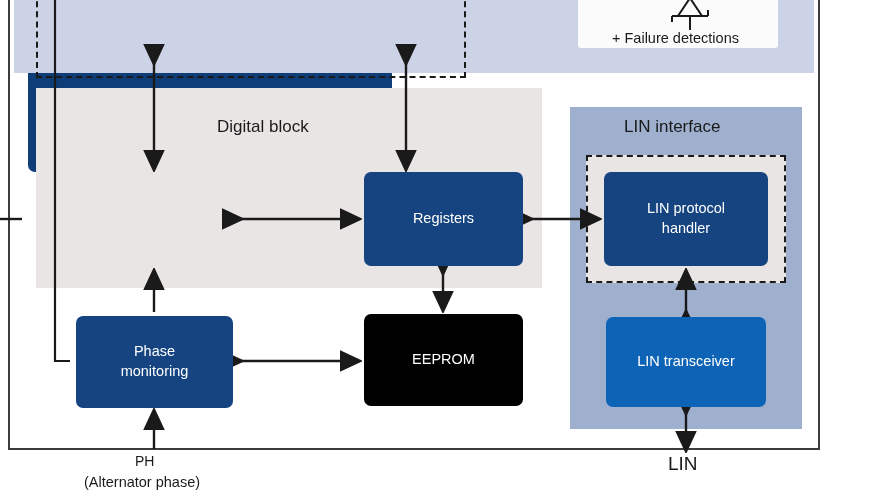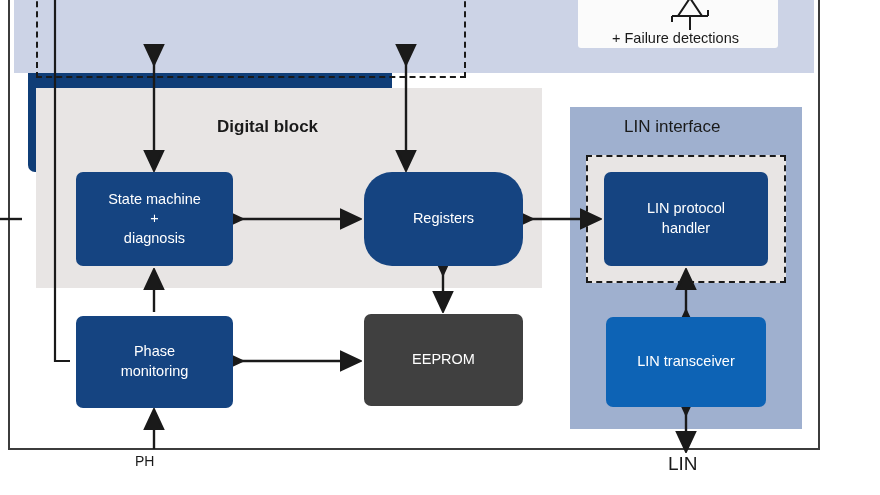--- a/index.html
+++ b/index.html
@@ -23,37 +23,37 @@
   
   #outer-frame{position:absolute;left:8px;top:-140px;width:812px;height:590px;
       border:2px solid #3c3c3c;box-sizing:border-box;background:transparent;}
 
   
   .block{position:absolute;border-radius:7px;display:flex;align-items:center;
       justify-content:center;text-align:center;color:#ffffff;
       font-size:14.5px;line-height:1.35;box-sizing:border-box;padding:4px 6px;}
   .navy{background:#154481;}
   .brightblue{background:#0d63b5;}
-  .taupe{background:#404040;}
+  .taupe{background:#000000;}
 
   #blk-top-partial{left:74px;top:-120px;width:364px;height:172px;border-radius:7px;
       background:#0f3d77;color:#fff;box-sizing:border-box;padding:10px 14px;
       font-size:15px;line-height:1.5;text-align:left;}
   #blk-top-partial .bullet{color:#d6246e;font-weight:bold;margin-right:4px;}
 
   #blk-state{left:76px;top:172px;width:157px;height:94px;}
-  #blk-registers{left:364px;top:172px;width:159px;height:94px;border-radius:28px;}
+  #blk-registers{left:364px;top:172px;width:159px;height:94px;}
   #blk-lin-proto{left:604px;top:172px;width:164px;height:94px;}
   #blk-phase{left:76px;top:316px;width:157px;height:92px;}
   #blk-eeprom{left:364px;top:314px;width:159px;height:92px;}
   #blk-lintrx{left:606px;top:317px;width:160px;height:90px;}
 
   
   .lbl{position:absolute;color:#1a1a1a;}
-  #lbl-digital{left:217px;top:117px;font-size:17px;font-weight:bold;}
+  #lbl-digital{left:217px;top:117px;font-size:17px;font-weight:normal;}
   #lbl-lin-if{left:624px;top:117px;font-size:17px;font-weight:normal;}
   #lbl-ph{left:135px;top:453px;font-size:14px;}
   #lbl-ph-sub{left:84px;top:474px;font-size:14.5px;}
   #lbl-lin-bottom{left:668px;top:453px;font-size:19px;}
   #lbl-failure{left:612px;top:30px;font-size:14.5px;}
 
   svg#wires{position:absolute;left:0;top:0;width:880px;height:495px;overflow:visible;}
   svg#wires line,svg#wires path{stroke:#1a1a1a;}
 </style>
 </head>
@@ -112,27 +112,20 @@
 
     <line x1="686" y1="412" x2="686" y2="449" stroke-width="2.4" marker-start="url(#ah)" marker-end="url(#ah)"></line>
 
     <line x1="154" y1="449" x2="154" y2="412" stroke-width="2.4" marker-end="url(#ah)"></line>
 
     <path d="M55 -120 L55 361 L70 361" fill="none" stroke-width="2.2"></path>
 
     <line x1="0" y1="219" x2="22" y2="219" stroke-width="2.4"></line>
   </svg>
 
-  <div class="block navy" id="blk-state">
-    <div>
-      <div>State machine</div>
-      <div>+</div>
-      <div>diagnosis</div>
-    </div>
-  </div>
 
   <div class="block navy" id="blk-registers">
     <span>Registers</span>
   </div>
 
   <div class="block navy" id="blk-phase">
     <div>
       <div>Phase</div>
       <div>monitoring</div>
     </div>
@@ -147,15 +140,16 @@
 
   <div class="block taupe" id="blk-eeprom">
     <span>EEPROM</span>
   </div>
 
   <div class="block brightblue" id="blk-lintrx">
     <span>LIN transceiver</span>
   </div>
 
   <div class="lbl" id="lbl-ph">PH</div>
+  <div class="lbl" id="lbl-ph-sub">(Alternator phase)</div>
   <div class="lbl" id="lbl-lin-bottom">LIN</div>
 
 </div>
 
 </body></html>

